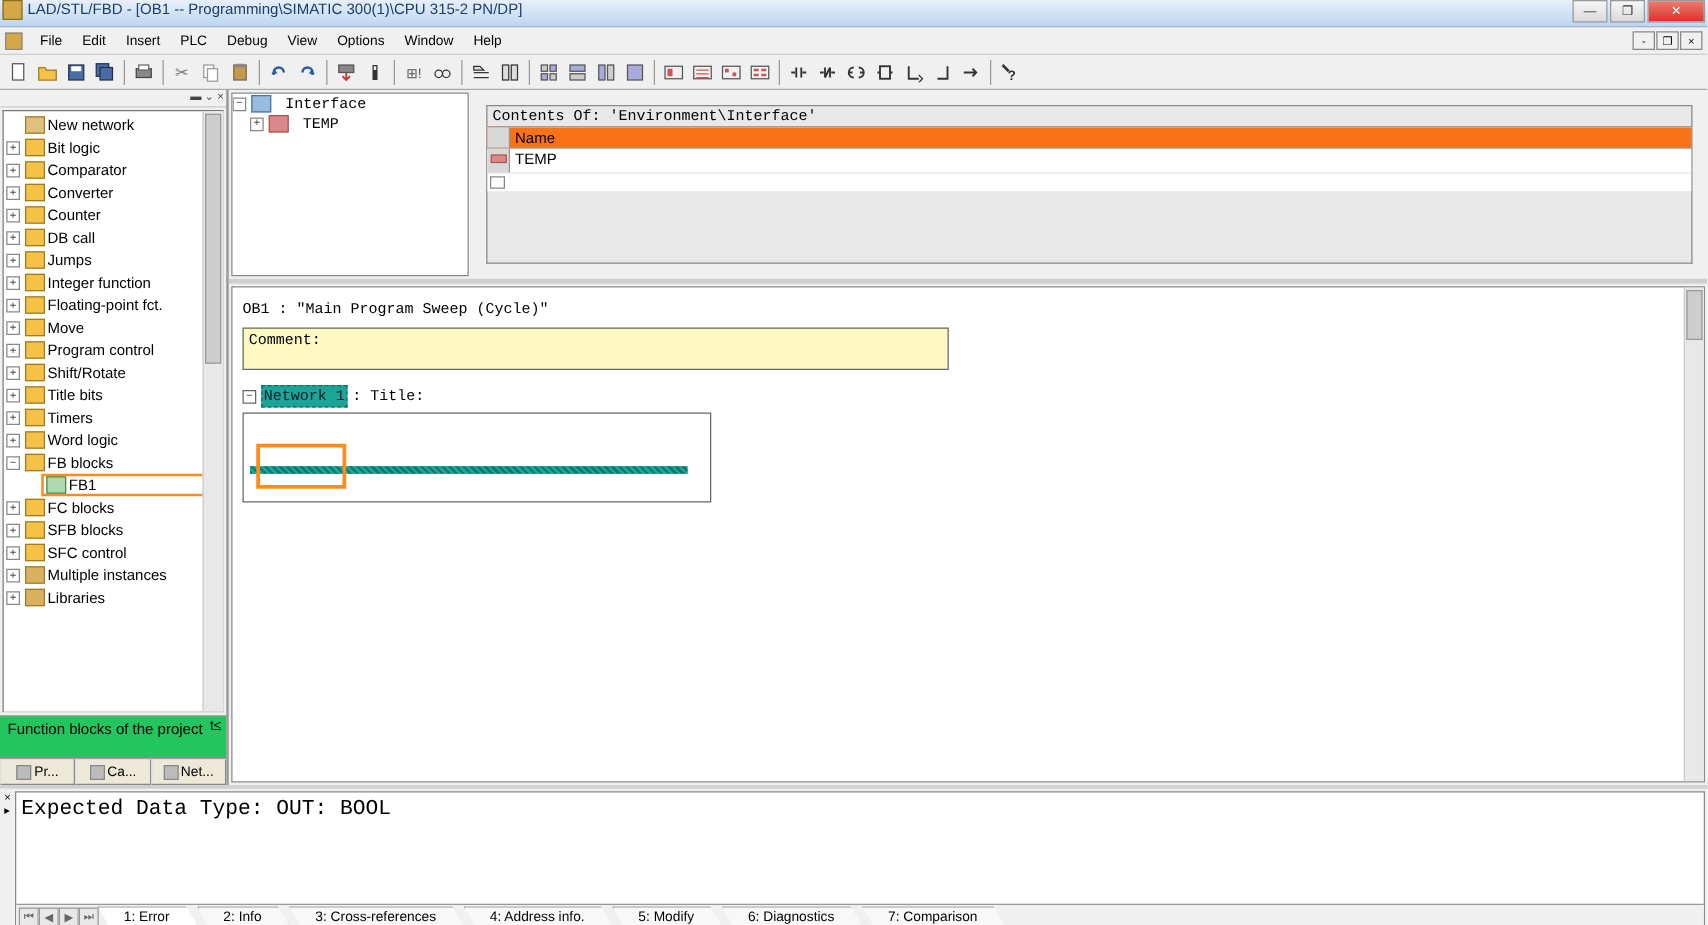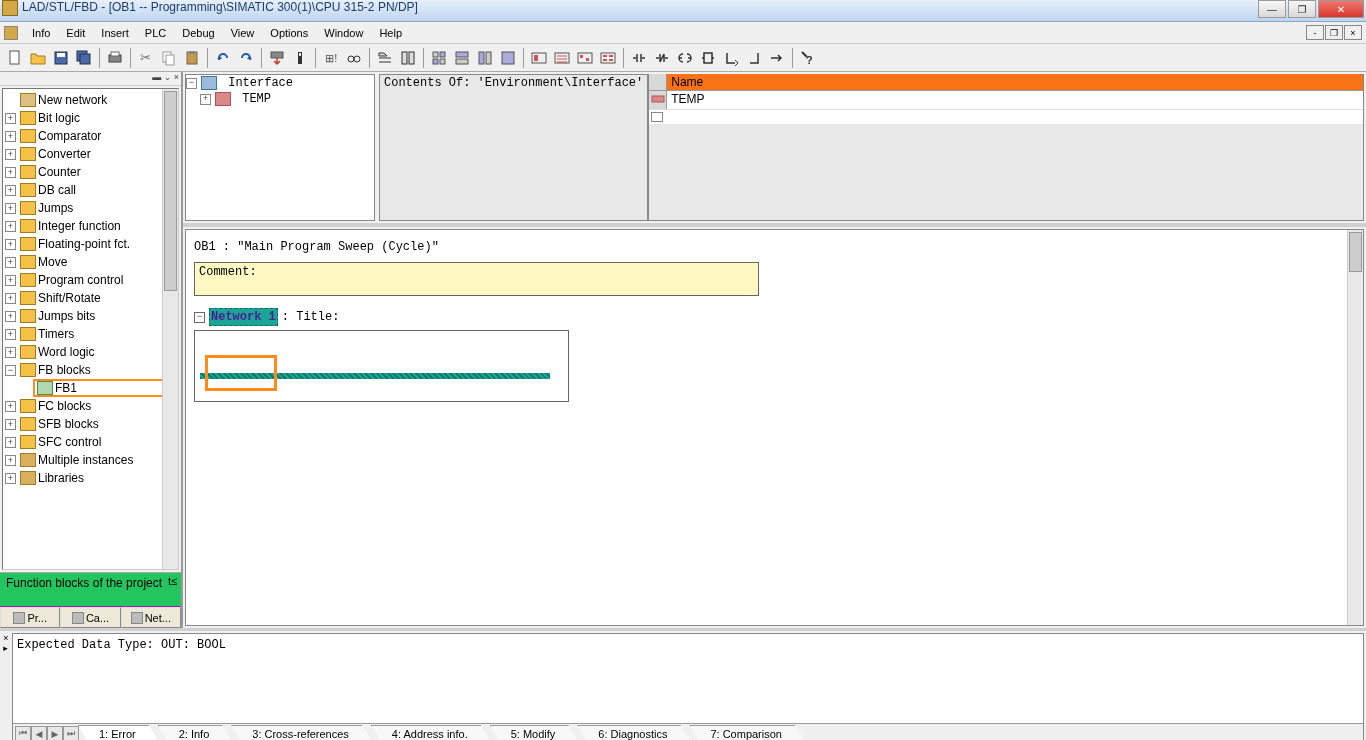--- a/index.html
+++ b/index.html
@@ -50,49 +50,49 @@
 .reset-icon { position:absolute; right:4px; top:2px; font-size:11px; }
 .sidebar-tabs { display:flex; height:22px; border-top:1px solid #a21caf; background:#a3a3a3; }
 .sidebar-tab { flex:1; border:1px outset #ddd; display:flex; align-items:center; justify-content:center; gap:2px; font-size:11px; background:#ece9d8; }
 .sidebar-tab-icon{ width:12px;height:12px;background:#bbb;border:1px solid #888;}
 
 
 .editor-stack { flex:1; display:flex; flex-direction:column; }
 .top-panes { height: 155px; display:flex; border-bottom: 4px solid #d0d0d0; }
 .iface-tree { width: 190px; background:#fff; border:1px solid #888; margin:2px; overflow:auto; font-family: "Courier New", monospace; font-size:12px;}
 .iface-tree .tree-item { height:16px; }
-.iface-right { flex:1; display:flex; flex-direction:row; margin:2px; }
+.iface-right { flex:1; display:flex; flex-direction:column; margin:12px; }
 .contents-hdr { background:#e8e8e8; border:1px solid #888; padding:1px 4px; font-family:"Courier New",monospace; font-size:12px;}
 .iface-table { flex:1; background:#e8e8e8; border:1px solid #888; border-top:none; }
 .iface-table-head { background:#f97316; display:flex; border-bottom:1px solid #999;}
 .iface-col1 { width:18px; border-right:1px solid #999; background:#d8d8d8;}
 .iface-col2 { flex:1; padding:1px 4px; font-size:12px;}
 .iface-row { display:flex; background:#fff; border-bottom:1px solid #e0e0e0;}
 .iface-row-icon{ width:14px;height:14px; margin:1px 2px; }
 .iface-row-blank { display:flex; background:#fff;}
 .iface-blank-icon { width:12px;height:10px; border:1px solid #888; margin:2px;}
 
 
 .prog-area { flex:1; background:#fff; border:1px solid #888; margin:2px; overflow:auto; padding:10px 8px; font-family:"Courier New",monospace; font-size:12px; position:relative;}
 .prog-scroll { position:absolute; right:0; top:0; bottom:0; width:16px; background:#e8e8e8; border-left:1px solid #ccc;}
 .prog-thumb { position:absolute; left:1px; right:1px; top:2px; height:40px; background:#cdcdcd; border:1px solid #999;}
 .prog-title { margin-bottom:8px;}
 .comment-box { width:565px; height:34px; background:#fef9c3; border:1px solid #666; padding:2px 4px;}
 .network-hdr { margin-top:12px; display:flex; align-items:center; gap:4px; }
 .net-expander { width:11px;height:11px;border:1px solid #666;background:#fff; display:flex;align-items:center;justify-content:center;font-size:9px;color:#444;}
-.network-label { background:#1aa596; color:#4c1d95; padding:1px 1px; border:1px dashed #0a6b60; font-family:"Courier New",monospace; font-weight:bold;}
+.network-label { background:#1aa596; color:#0f172a; padding:1px 1px; border:1px dashed #0a6b60; font-family:"Courier New",monospace; font-weight:normal;}
 .network-body { width:375px; height:72px; border:1px solid #666; margin-top:4px; position:relative; background:#fff;}
 .highlight-box { position:absolute; left:10px; top:24px; width:72px; height:36px; border:3px solid #ff8c1a; }
 .rung { position:absolute; left:5px; top:42px; right:18px; height:6px; background:#1aa596; background-image: repeating-linear-gradient(45deg, #0d7a6e, #0d7a6e 2px, #1aa596 2px, #1aa596 4px); }
 
 
 .output-wrap { height: 118px; display:flex; border-top:3px solid #d0d0d0;}
 .output-close { width:12px; background:#f0f0f0; display:flex; flex-direction:column; align-items:center; font-size:9px; padding-top:2px;}
 .output-body { flex:1; display:flex; flex-direction:column; background:#fff; border:1px solid #888; margin:2px 2px 2px 0;}
-.output-text { flex:1; padding:4px; font-family:"Courier New",monospace; font-size:12px;}
+.output-text { flex:1; padding:4px; font-family:"Courier New",monospace; font-size:17px;}
 .output-tabs { height:20px; display:flex; align-items:center; background:#f0f0f0; border-top:1px solid #999; padding-left:2px;}
 .nav-btn { width:16px;height:16px; border:1px solid #999; background:#e8e8e8; display:flex;align-items:center;justify-content:center;font-size:9px;color:#666;}
 .out-tab { padding:2px 14px; border:1px solid #999; border-bottom:none; background:#f8f8f8; margin-left:-1px; font-size:11px;
   clip-path: polygon(0 0, calc(100% - 10px) 0, 100% 100%, 10px 100%); padding-left:20px; padding-right:22px; }
 .out-tab.active{ background:#fff; }
 </style>
 </head>
 <body>
 
 <div class="titlebar">
@@ -100,21 +100,21 @@
   <div class="titlebar-text">LAD/STL/FBD  - [OB1 -- Programming\SIMATIC 300(1)\CPU 315-2 PN/DP]</div>
   <div class="win-buttons">
     <div class="win-btn">—</div>
     <div class="win-btn">❐</div>
     <div class="win-btn close">✕</div>
   </div>
 </div>
 
 <div class="menubar">
   <div class="menubar-icon"></div>
-  <div class="menu-item">Info</div>
+  <div class="menu-item">File</div>
   <div class="menu-item">Edit</div>
   <div class="menu-item">Insert</div>
   <div class="menu-item">PLC</div>
   <div class="menu-item">Debug</div>
   <div class="menu-item">View</div>
   <div class="menu-item">Options</div>
   <div class="menu-item">Window</div>
   <div class="menu-item">Help</div>
   <div class="mdi-controls">
     <div class="mdi-btn">-</div>
@@ -386,21 +386,21 @@
             <span>Program control</span>
           </div>
           <div class="tree-item indent1">
             <span class="expander">+</span>
             <span class="tree-icon "></span> 
             <span>Shift/Rotate</span>
           </div>
           <div class="tree-item indent1">
             <span class="expander">+</span>
             <span class="tree-icon "></span> 
-            <span>Jumps bits</span>
+            <span>Title bits</span>
           </div>
           <div class="tree-item indent1">
             <span class="expander">+</span>
             <span class="tree-icon "></span> 
             <span>Timers</span>
           </div>
           <div class="tree-item indent1">
             <span class="expander">+</span>
             <span class="tree-icon "></span> 
             <span>Word logic</span>

